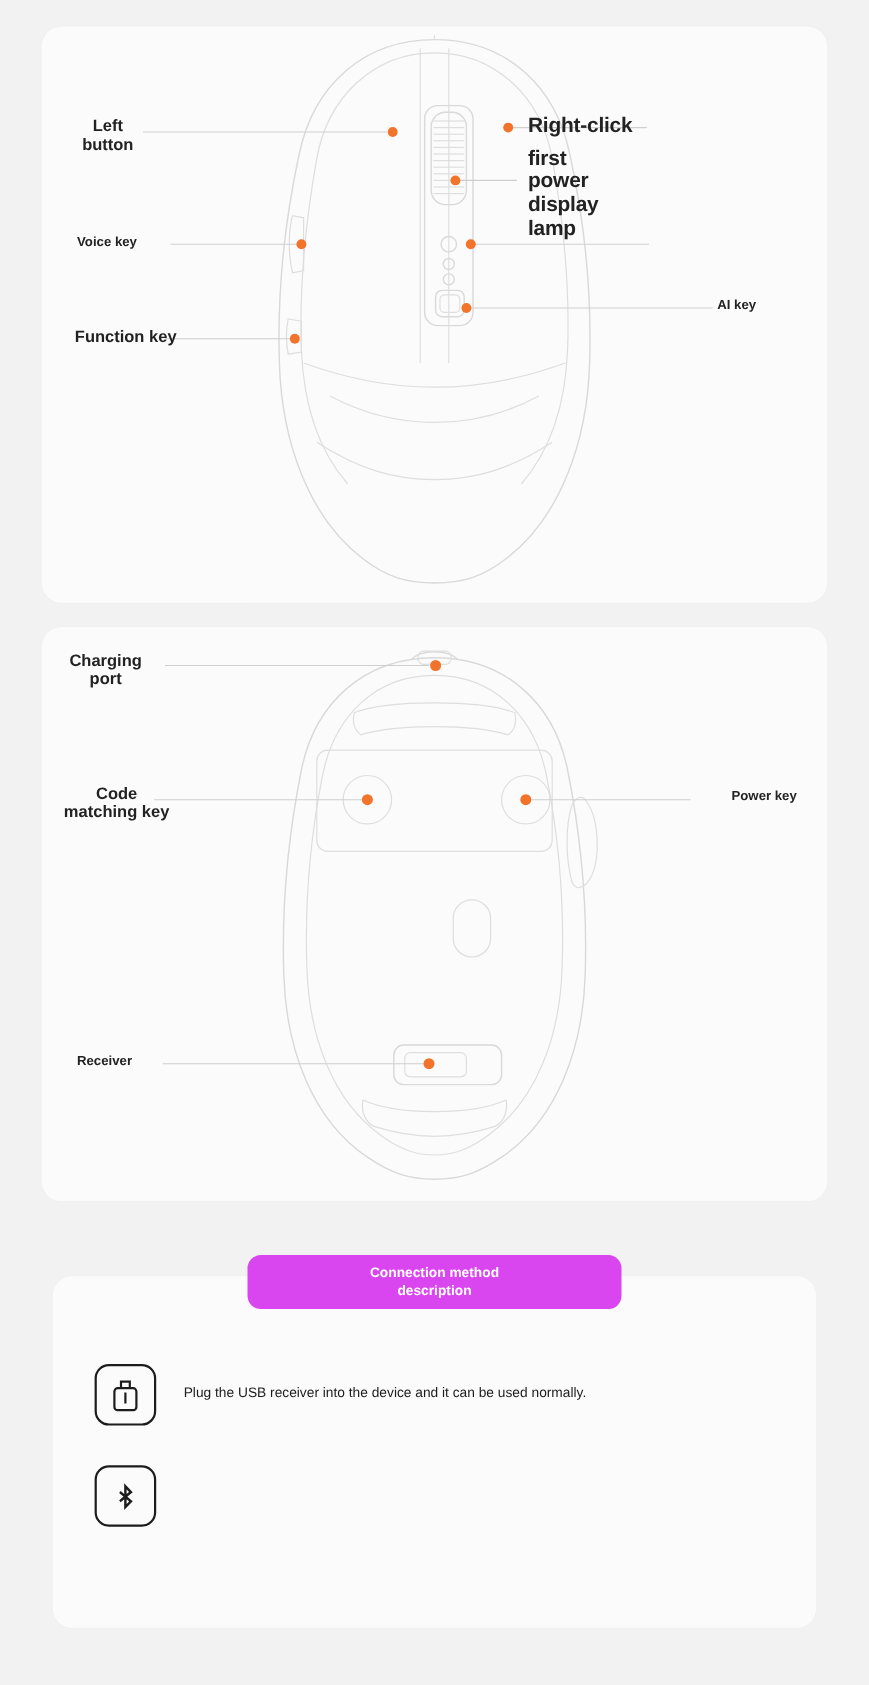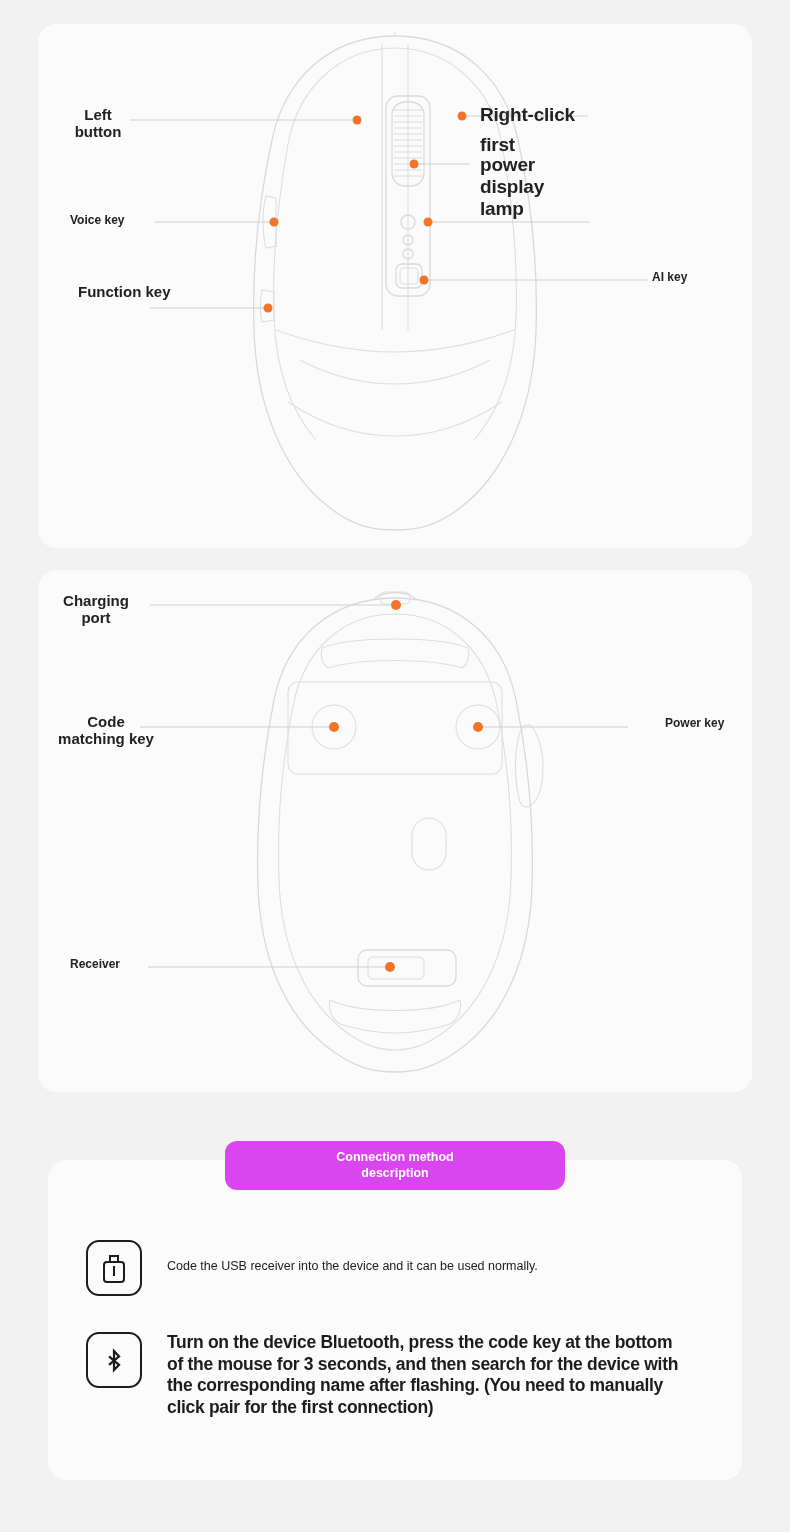--- a/index.html
+++ b/index.html
@@ -216,21 +216,21 @@
   <circle class="dot" cx="268" cy="308" r="4.5"></circle>
   <circle class="dot" cx="462" cy="116" r="4.5"></circle>
   <circle class="dot" cx="414" cy="164" r="4.5"></circle>
   <circle class="dot" cx="428" cy="222" r="4.5"></circle>
   <circle class="dot" cx="424" cy="280" r="4.5"></circle>
 </svg>
 
 <div class="label small center" style="left:62px; top:106px; width:72px;">Left
 button</div>
 <div class="label med" style="left:70px; top:214px;">Voice key</div>
-<div class="label small" style="left:68px; top:283px;margin-left:10px;">Function key</div>
+<div class="label small" style="left:68px; top:298px;">Function key</div>
 <div class="label big right" style="left:480px; top:104px; width:225px;">Right-click</div>
 <div class="label big right" style="left:480px; top:134px; width:225px;">first</div>
 <div class="label big right" style="left:480px; top:154px; width:225px;">power
 display
 lamp</div>
 <div class="label med" style="left:652px; top:271px;">AI key</div>
 
 <div class="card" id="card-bottom"></div>
 
 <svg class="overlay" id="bottom-svg" width="790" height="1100" viewBox="0 0 790 1100" style="top:0">
@@ -291,23 +291,22 @@
 description</div>
 
 <div class="conn-row" id="conn-row-1">
   <div class="conn-icon">
     <svg width="30" height="32" viewBox="0 0 30 32">
       <rect x="5" y="10" width="20" height="20" rx="3" fill="none" stroke="#1c1c1c" stroke-width="2"></rect>
       <path d="M11 10 L11 4 L19 4 L19 10" fill="none" stroke="#1c1c1c" stroke-width="2"></path>
       <path d="M15 14 L15 24" stroke="#1c1c1c" stroke-width="2"></path>
     </svg>
   </div>
-  <div id="conn-text-1">Code the USB receiver into the device and it can be used normally.</div>
+  <div id="conn-text-1">Plug the USB receiver into the device and it can be used normally.</div>
 </div>
 
 <div class="conn-row" id="conn-row-2">
   <div class="conn-icon">
     <svg width="26" height="32" viewBox="0 0 26 32">
       <path d="M8 8 L18 16 L13 21 L13 3 L18 8 L8 16" fill="none" stroke="#1c1c1c" stroke-width="2.2" transform="translate(0,4) scale(1,1.05)"></path>
     </svg>
   </div>
-  <div id="conn-text-2">Turn on the device Bluetooth, press the code key at the bottom of the mouse for 3 seconds, and then search for the device with the corresponding name after flashing. (You need to manually click pair for the first connection)</div>
 </div>
 
 </body></html>

